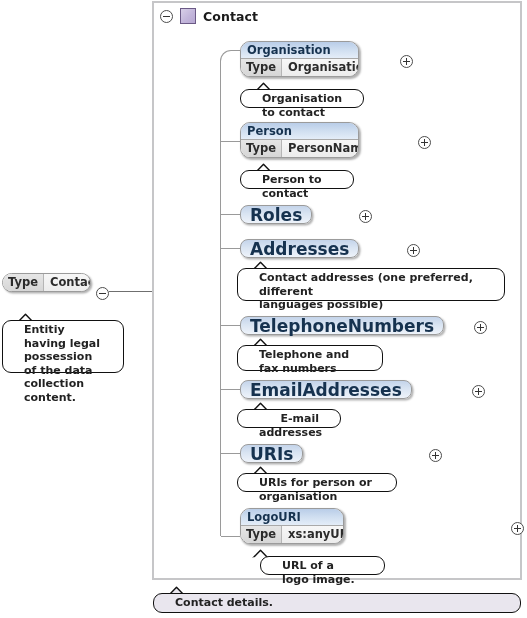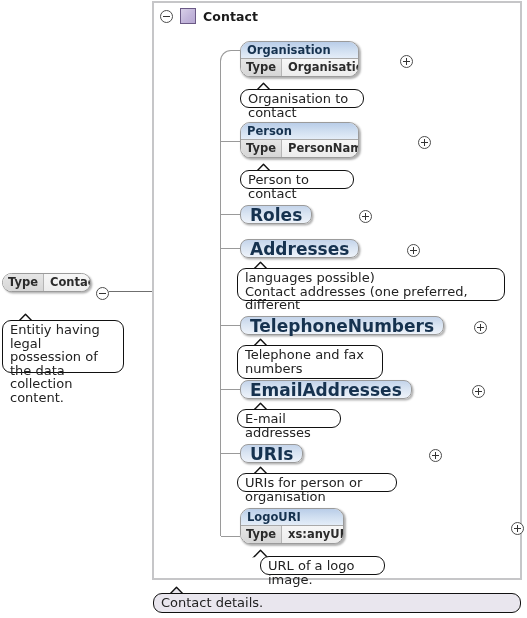--- a/index.html
+++ b/index.html
@@ -136,24 +136,25 @@
     white-space:nowrap;
     box-sizing:border-box;
   }
 
   
   .note{
     position:absolute;
     border:1.4px solid #111;
     border-radius:9px;
     background:#ffffff;
-    font-size:13px;color:#222;
-    padding:2px 7px;
+    font-size:11px;color:#222;
+    padding:2px 21px;
     line-height:13.5px;
     box-sizing:border-box;
+    font-weight:bold;
   }
   .note.tinted{background:#e9e6ee;}
   
   .tipsvg{position:absolute;}
 </style>
 </head>
 <body>
 
 <div class="canvas">
 
@@ -248,41 +249,41 @@
   <span class="circ plus abs" style="left:287px;top:208px;"></span>
 
   
   <div class="pill" style="left:240px;top:239px;">Addresses</div>
   <span class="circ plus abs" style="left:317px;top:242px;"></span>
   <svg class="tipsvg" style="left:252px;top:261px;" width="18" height="10">
     <path d="M1,9 L8.5,1.2 L16,9" fill="#ffffff" stroke="#111" stroke-width="1.4" stroke-linejoin="round"></path>
     <path d="M1,9.3 L16,9.3" stroke="#ffffff" stroke-width="2"></path>
   </svg>
   <div class="note" style="left:237px;top:268px;width:268px;height:33px;">
+    <div>Contact addresses (one preferred, different</div>
     <div>languages possible)</div>
-    <div>Contact addresses (one preferred, different</div>
   </div>
 
   
   <div class="pill" style="left:240px;top:316px;">TelephoneNumbers</div>
   <span class="circ plus abs" style="left:365px;top:319px;"></span>
   <svg class="tipsvg" style="left:252px;top:338px;" width="18" height="10">
     <path d="M1,9 L8.5,1.2 L16,9" fill="#ffffff" stroke="#111" stroke-width="1.4" stroke-linejoin="round"></path>
     <path d="M1,9.3 L16,9.3" stroke="#ffffff" stroke-width="2"></path>
   </svg>
-  <div class="note" style="left:237px;top:345px;width:146px;height:34px;">Telephone and fax numbers</div>
+  <div class="note" style="left:237px;top:345px;width:146px;height:26px;">Telephone and fax numbers</div>
 
   
   <div class="pill" style="left:240px;top:380px;">EmailAddresses</div>
   <span class="circ plus abs" style="left:345px;top:383px;"></span>
   <svg class="tipsvg" style="left:252px;top:402px;" width="18" height="10">
     <path d="M1,9 L8.5,1.2 L16,9" fill="#ffffff" stroke="#111" stroke-width="1.4" stroke-linejoin="round"></path>
     <path d="M1,9.3 L16,9.3" stroke="#ffffff" stroke-width="2"></path>
   </svg>
-  <div class="note" style="left:237px;top:409px;width:104px;height:19px;">E-mail addresses</div>
+  <div class="note" style="left:237px;top:409px;width:104px;height:19px;text-align:right;">E-mail addresses</div>
 
   
   <div class="pill" style="left:240px;top:444px;">URIs</div>
   <span class="circ plus abs" style="left:284px;top:447px;"></span>
   <svg class="tipsvg" style="left:252px;top:466px;" width="18" height="10">
     <path d="M1,9 L8.5,1.2 L16,9" fill="#ffffff" stroke="#111" stroke-width="1.4" stroke-linejoin="round"></path>
     <path d="M1,9.3 L16,9.3" stroke="#ffffff" stroke-width="2"></path>
   </svg>
   <div class="note" style="left:237px;top:473px;width:160px;height:19px;">URIs for person or organisation</div>
 

